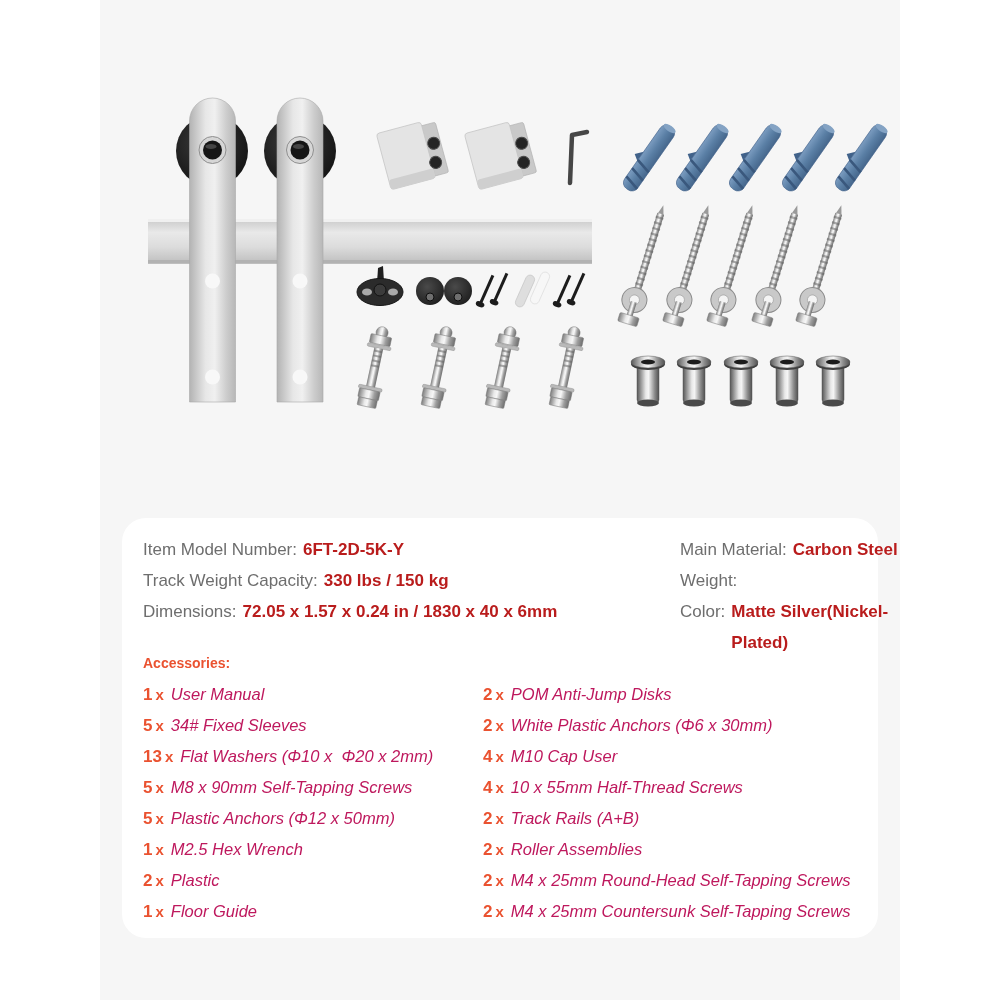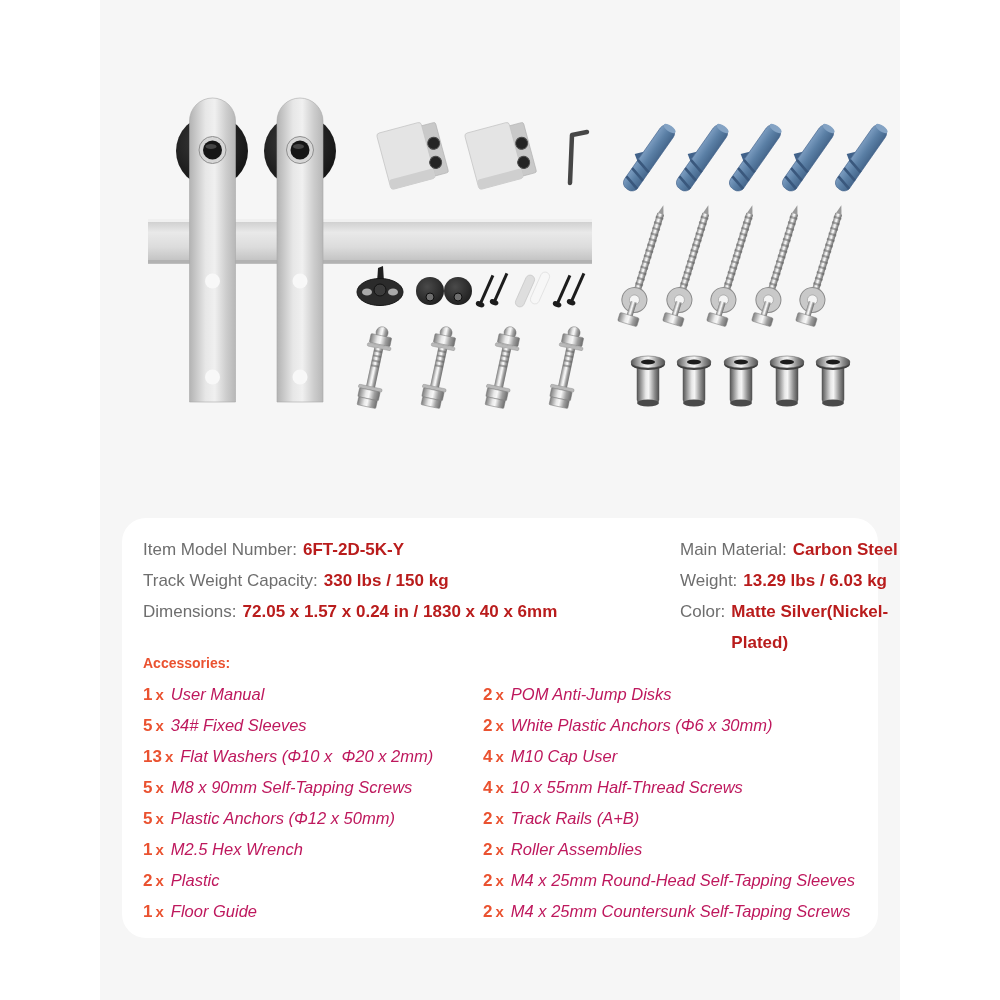--- a/index.html
+++ b/index.html
@@ -357,21 +357,20 @@
         </div>
       </div>
 
       <div class="spec-col right">
         <div class="spec-row">
           <span class="spec-label">Main Material:</span>
           <span class="spec-value">Carbon Steel</span>
         </div>
         <div class="spec-row">
           <span class="spec-label">Weight:</span>
-          <span class="spec-value">13.29 lbs / 6.03 kg</span>
         </div>
         <div class="spec-row">
           <span class="spec-label">Color:</span>
           <span class="spec-value">Matte Silver(Nickel-Plated)</span>
         </div>
       </div>
 
       <div class="acc-heading">Accessories:</div>
 
       <div class="acc-col left">
@@ -444,21 +443,21 @@
           <span class="acc-label">Track Rails (A+B)</span>
         </div>
         <div class="acc-row">
           <span class="acc-qty">2</span>
           <span class="acc-x">x</span>
           <span class="acc-label">Roller Assemblies</span>
         </div>
         <div class="acc-row">
           <span class="acc-qty">2</span>
           <span class="acc-x">x</span>
-          <span class="acc-label">M4 x 25mm Round-Head Self-Tapping Sleeves</span>
+          <span class="acc-label">M4 x 25mm Round-Head Self-Tapping Screws</span>
         </div>
         <div class="acc-row">
           <span class="acc-qty">2</span>
           <span class="acc-x">x</span>
           <span class="acc-label">M4 x 25mm Countersunk Self-Tapping Screws</span>
         </div>
       </div>
 
     </div>
   </div>

